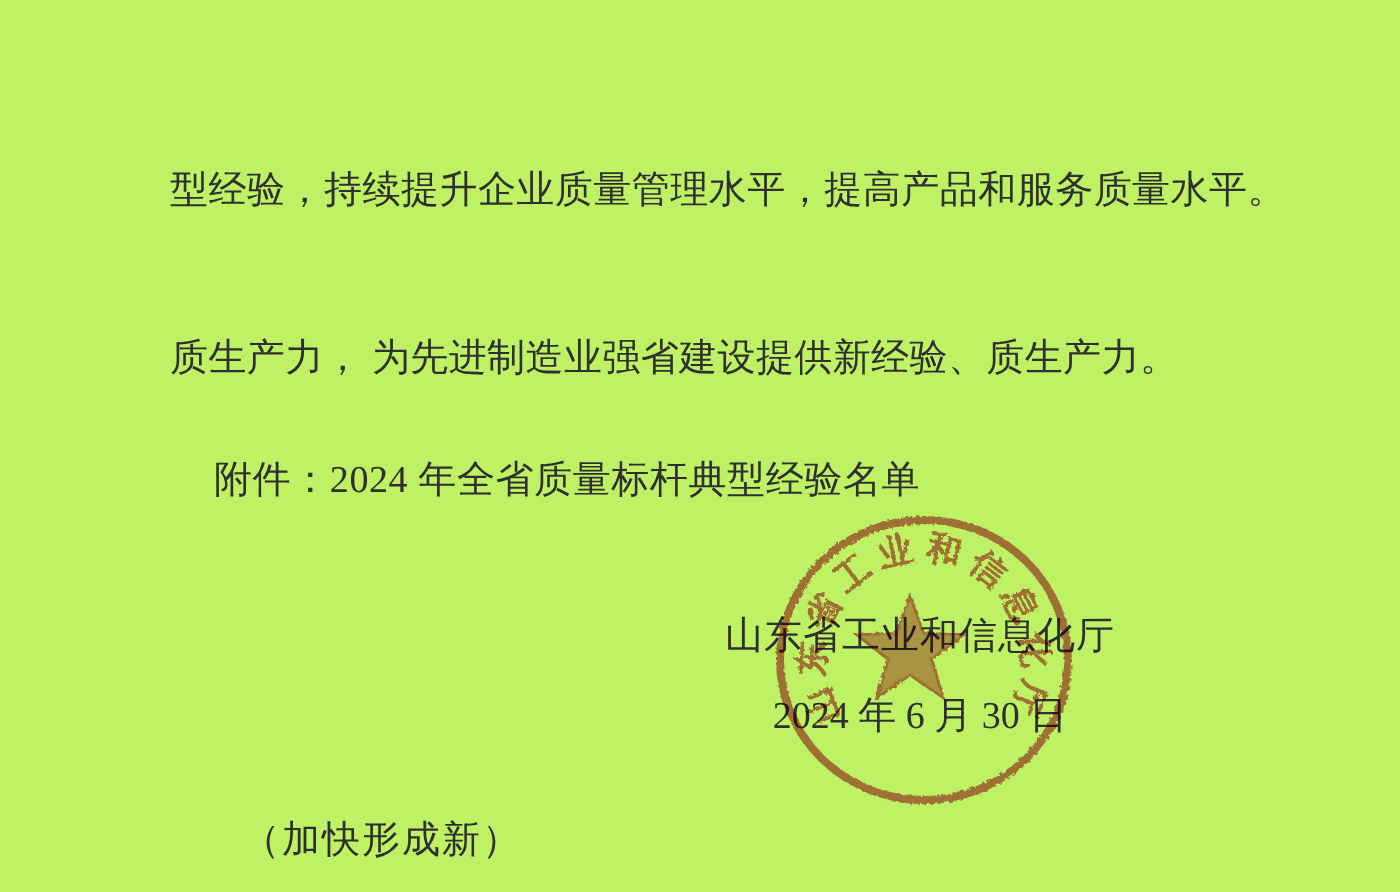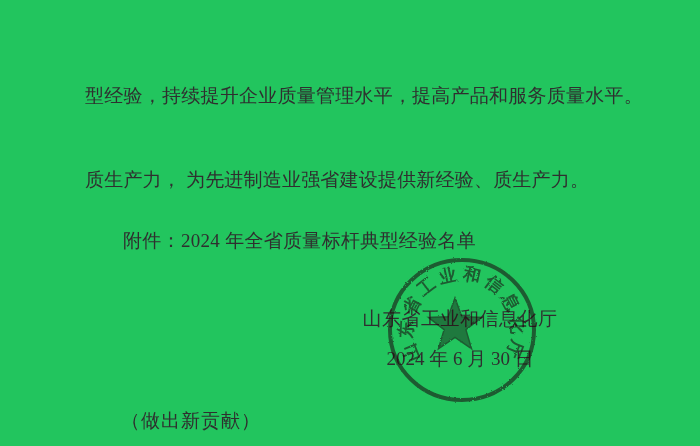--- a/index.html
+++ b/index.html
@@ -1,21 +1,21 @@
 <!DOCTYPE html>
 <html><head>
 <meta charset="utf-8">
 <style>
   * { margin: 0; padding: 0; box-sizing: border-box; }
   html, body { background: #ffffff; }
   .page {
     position: relative;
     width: 700px;
     height: 446px;
-    background: #22c55e;
+    background: #bef264;
     overflow: hidden;
     font-family: "Liberation Serif", "DejaVu Serif", serif;
     color: #2f2f2f;
   }
   .body-line {
     position: absolute;
     left: 85px;
     width: 558px;
     font-size: 19px;
     line-height: 1;
@@ -27,21 +27,21 @@
     white-space: normal;
     text-align: justify;
     text-align-last: justify;
     text-justify: inter-ideograph;
   }
   .line-1 { top: 86px; }
   .line-2 { top: 128px; }
   .line-3 { top: 170px; }
   .attachment-line {
     position: absolute;
-    left: 123px;
+    left: 107px;
     top: 231px;
     font-size: 19px;
     line-height: 1;
     letter-spacing: 0.3px;
     white-space: nowrap;
   }
   .signature-org {
     position: absolute;
     left: 340px;
     top: 309px;
@@ -98,21 +98,21 @@
 
 
   <div class="body-line line-3">质生产力， 为先进制造业强省建设提供新经验、质生产力。</div>
 
   <div class="attachment-line">附件：2024 年全省质量标杆典型经验名单</div>
 
   <div class="signature-org">山东省工业和信息化厅</div>
 
   <div class="signature-date">2024 年 6 月 30 日</div>
 
-  <div class="footer-note">（做出新贡献）</div>
+  <div class="footer-note">（加快形成新）</div>
 
   <svg class="seal" viewBox="0 0 160 152" xmlns="http://www.w3.org/2000/svg">
     <defs>
       <filter id="rough" x="-10%" y="-10%" width="120%" height="120%">
         <feTurbulence type="fractalNoise" baseFrequency="0.55" numOctaves="2" result="n"></feTurbulence>
         <feDisplacementMap in="SourceGraphic" in2="n" scale="2.4"></feDisplacementMap>
       </filter>
       <path id="arcPath" d="M 36.7 100 A 50 50 0 1 1 123.3 100" fill="none"></path>
     </defs>
     <g filter="url(#rough)">

